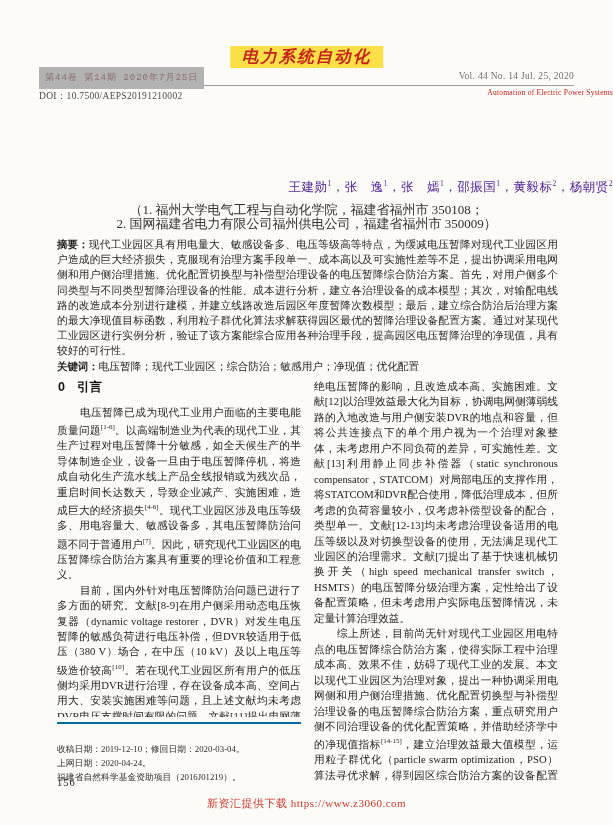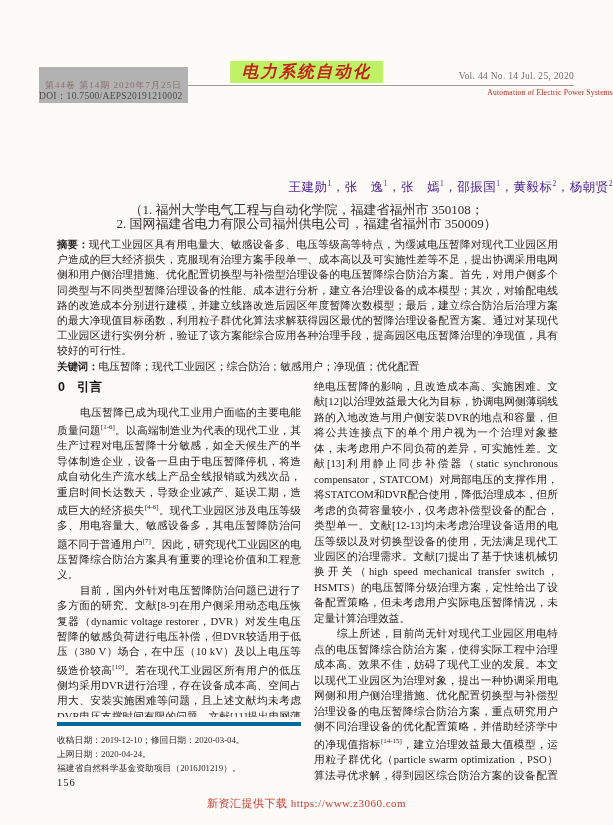--- a/index.html
+++ b/index.html
@@ -5,27 +5,27 @@
   html,body{margin:0;padding:0;background:#e8e8e4;}
   .page{
     position:relative;width:613px;height:825px;margin:0 auto;
     background:#fcfbf7;overflow:hidden;
     font-family:"Liberation Serif",serif;color:#262626;
   }
   
   .header-rule{position:absolute;left:39px;top:85px;width:535px;height:1px;background:#9c9c9c;}
   .issue-box{
     position:absolute;left:39px;top:67px;background:#b2b2b2;color:#8d6e6e;
-    font-family:Liberation Serif, serif;font-size:9px;line-height:14px;
-    padding:11px 6px;letter-spacing:1px;
+    font-family:Liberation Mono, monospace;font-size:9px;line-height:14px;
+    padding:4px 6px;letter-spacing:1px;
   }
   .doi{position:absolute;left:39px;top:90px;font-size:9.5px;color:#4a4a4a;letter-spacing:.3px;}
   .logo-cn{
-    position:absolute;left:50%;top:61px;transform:translateX(-50%);
-    background:#bef264;padding:0 12px;z-index:2;
+    position:absolute;left:50%;top:46px;transform:translateX(-50%);
+    background:#fde047;padding:0 12px;z-index:2;
     color:#c5231b;font-size:16.5px;font-weight:bold;font-style:italic;
     letter-spacing:2px;white-space:nowrap;font-family:"DejaVu Serif",serif;
   }
   .logo-en{
     position:absolute;left:0;right:0;top:88px;text-align:right;
     color:#c5231b;font-size:7.6px;letter-spacing:.2px;
   }
   .vol-info{position:absolute;right:39px;top:71px;font-size:9.5px;color:#6f6f6f;letter-spacing:.3px;}
   
   .title{
@@ -51,21 +51,21 @@
     font-family:"Liberation Sans",sans-serif;font-weight:bold;
     font-size:12.5px;color:#111;margin:0 0 9px 1px;
   }
   .sec-head .sec-num{margin-right:12px;}
   .col p{margin:0;font-size:10.7px;line-height:15.45px;text-align:justify;text-indent:2.15em;color:#222;}
   .col p.cont{text-indent:0;}
   .col sup, .abstract-block sup{font-size:7px;}
   
   .footnote{
     position:absolute;left:57px;top:722px;width:244px;
-    border-top:4px solid #0369a1;padding-top:7px;
+    border-top:2px solid #0369a1;padding-top:18px;
     font-size:8.8px;line-height:14px;color:#2e2e2e;
   }
   .page-num{position:absolute;left:57px;top:777px;font-size:10.5px;letter-spacing:1px;color:#222;}
   .watermark{
     position:absolute;left:0;right:0;top:796px;text-align:center;
     color:#cf382d;font-size:11px;letter-spacing:.5px;
   }
 </style>
 </head>
 <body>
@@ -83,21 +83,21 @@
   <div class="affil affil-1">（1. 福州大学电气工程与自动化学院，福建省福州市 350108；</div>
   <div class="affil affil-2">2. 国网福建省电力有限公司福州供电公司，福建省福州市 350009）</div>
 
   <div class="abstract-block">
     <p class="abstract"><b>摘要：</b><span>现代工业园区具有用电量大、敏感设备多、电压等级高等特点，为缓减电压暂降对现代工业园区用户造成的巨大经济损失，克服现有治理方案手段单一、成本高以及可实施性差等不足，提出协调采用电网侧和用户侧治理措施、优化配置切换型与补偿型治理设备的电压暂降综合防治方案。首先，对用户侧多个同类型与不同类型暂降治理设备的性能、成本进行分析，建立各治理设备的成本模型；其次，对输配电线路的改造成本分别进行建模，并建立线路改造后园区年度暂降次数模型；最后，建立综合防治后治理方案的最大净现值目标函数，利用粒子群优化算法求解获得园区最优的暂降治理设备配置方案。通过对某现代工业园区进行实例分析，验证了该方案能综合应用各种治理手段，提高园区电压暂降治理的净现值，具有较好的可行性。</span></p>
     <p class="keywords"><b>关键词：</b><span>电压暂降；现代工业园区；综合防治；敏感用户；净现值；优化配置</span></p>
   </div>
 
   <div class="col col-left">
     <h2 class="sec-head"><span class="sec-num">0</span><span>引言</span></h2>
-    <p><span>电压暂降已成为现代工业用户面临的主要电能质量问题</span><sup>[1-6]</sup><span>。以高端制造业为代表的现代工业，其生产过程对电压暂降十分敏感，如全天候生产的半导体制造企业，设备一旦由于电压暂降停机，将造成自动化生产流水线上产品全线报销或为残次品，重启时间长达数天，导致企业减产、延误工期，造成巨大的经济损失</span><sup>[4-6]</sup><span>。现代工业园区涉及电压等级多、用电容量大、敏感设备多，其电压暂降防治问题不同于普通用户</span><sup>[7]</sup><span>。因此，研究现代工业园区的电压暂降综合防治方案具有重要的理论价值和工程意义。</span></p>
+    <p><span>电压暂降已成为现代工业用户面临的主要电能质量问题</span><sup>[1-6]</sup><span>。以高端制造业为代表的现代工业，其生产过程对电压暂降十分敏感，如全天候生产的半导体制造企业，设备一旦由于电压暂降停机，将造成自动化生产流水线上产品全线报销或为残次品，重启时间长达数天，导致企业减产、实施困难，造成巨大的经济损失</span><sup>[4-6]</sup><span>。现代工业园区涉及电压等级多、用电容量大、敏感设备多，其电压暂降防治问题不同于普通用户</span><sup>[7]</sup><span>。因此，研究现代工业园区的电压暂降综合防治方案具有重要的理论价值和工程意义。</span></p>
     <p><span>目前，国内外针对电压暂降防治问题已进行了多方面的研究。文献[8-9]在用户侧采用动态电压恢复器（dynamic voltage restorer，DVR）对发生电压暂降的敏感负荷进行电压补偿，但DVR较适用于低压（380 V）场合，在中压（10 kV）及以上电压等级造价较高</span><sup>[10]</sup><span>。若在现代工业园区所有用户的低压侧均采用DVR进行治理，存在设备成本高、空间占用大、安装实施困难等问题，且上述文献均未考虑DVR电压支撑时间有限的问题。文献[11]提出电网薄弱环节识别指标来确定电网线路改造的优先顺序，但电网侧改造只能减少故障发生次数却无法杜</span></p>
   </div>
 
   <div class="col col-right">
     <p class="cont"><span>绝电压暂降的影响，且改造成本高、实施困难。文献[12]以治理效益最大化为目标，协调电网侧薄弱线路的入地改造与用户侧安装DVR的地点和容量，但将公共连接点下的单个用户视为一个治理对象整体，未考虑用户不同负荷的差异，可实施性差。文献[13]利用静止同步补偿器（static synchronous compensator，STATCOM）对局部电压的支撑作用，将STATCOM和DVR配合使用，降低治理成本，但所考虑的负荷容量较小，仅考虑补偿型设备的配合，类型单一。文献[12-13]均未考虑治理设备适用的电压等级以及对切换型设备的使用，无法满足现代工业园区的治理需求。文献[7]提出了基于快速机械切换开关（high speed mechanical transfer switch，HSMTS）的电压暂降分级治理方案，定性给出了设备配置策略，但未考虑用户实际电压暂降情况，未定量计算治理效益。</span></p>
     <p><span>综上所述，目前尚无针对现代工业园区用电特点的电压暂降综合防治方案，使得实际工程中治理成本高、效果不佳，妨碍了现代工业的发展。本文以现代工业园区为治理对象，提出一种协调采用电网侧和用户侧治理措施、优化配置切换型与补偿型治理设备的电压暂降综合防治方案，重点研究用户侧不同治理设备的优化配置策略，并借助经济学中的净现值指标</span><sup>[14-15]</sup><span>，建立治理效益最大值模型，运用粒子群优化（particle swarm optimization，PSO）算法寻优求解，得到园区综合防治方案的设备配置结果。</span></p>
   </div>
 
   <div class="footnote">
     <div>收稿日期：2019-12-10；修回日期：2020-03-04。</div>

